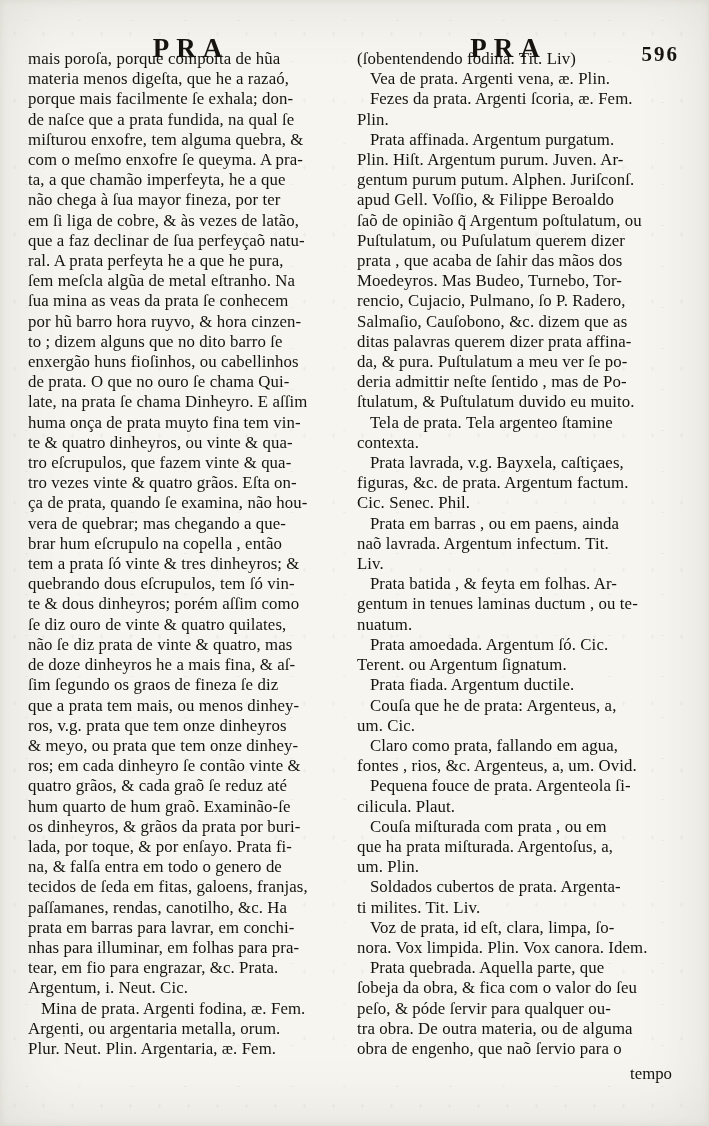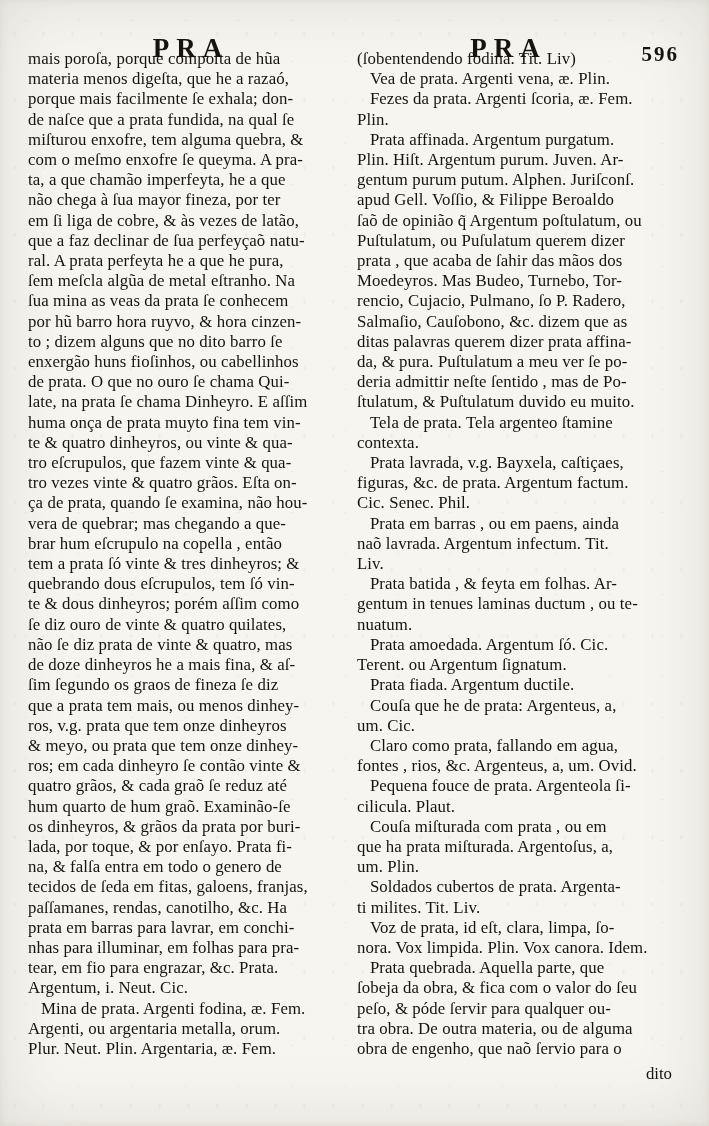--- a/index.html
+++ b/index.html
@@ -156,15 +156,15 @@
    Soldados cubertos de prata. Argenta-
 ti milites. Tit. Liv.
    Voz de prata, id eſt, clara, limpa, ſo-
 nora. Vox limpida. Plin. Vox canora. Idem.
    Prata quebrada. Aquella parte, que
 ſobeja da obra, &amp; fica com o valor do ſeu
 peſo, &amp; póde ſervir para qualquer ou-
 tra obra. De outra materia, ou de alguma
 obra de engenho, que naõ ſervio para o</div>
 
-  <div class="catchword">dito</div>
+  <div class="catchword">tempo</div>
 
 </div>
 
 </body></html>

